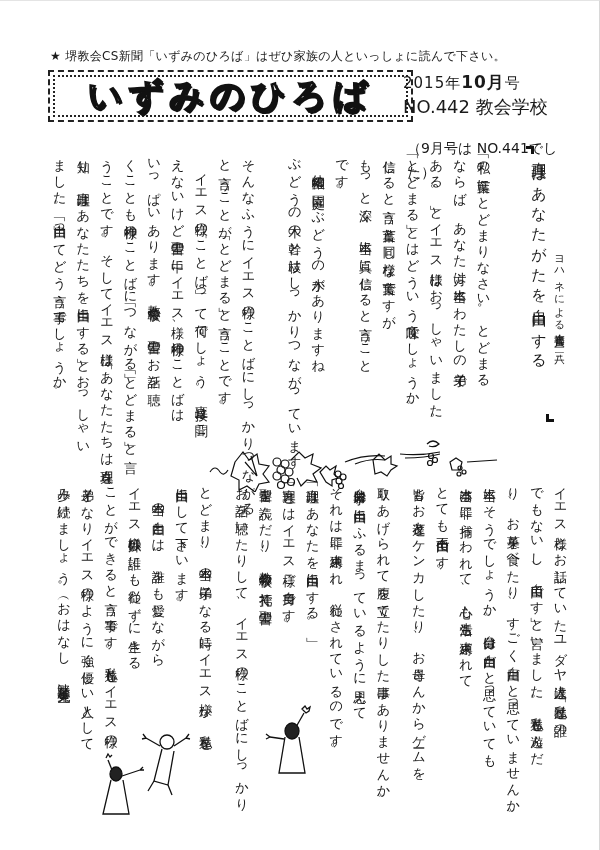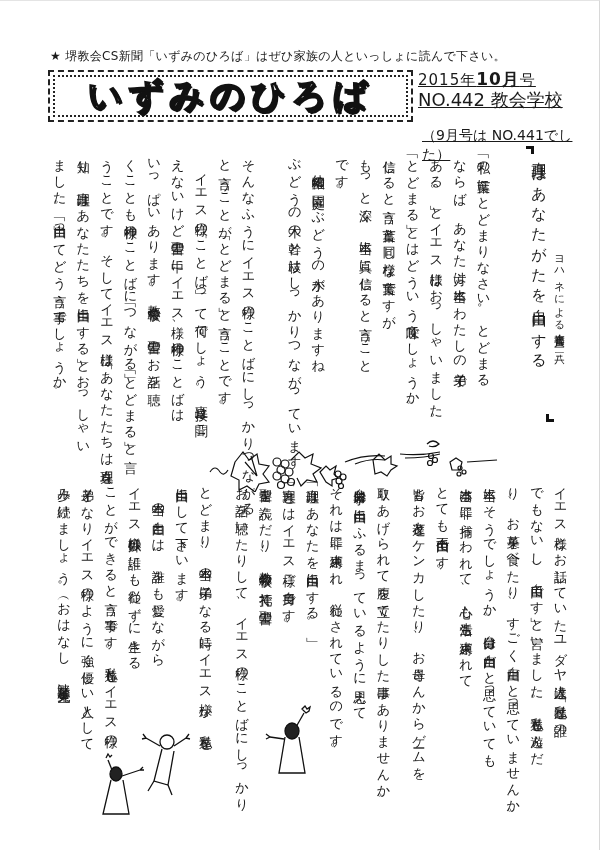--- a/index.html
+++ b/index.html
@@ -27,22 +27,22 @@
     }
     .title-text {
       font-family: "DejaVu Sans", sans-serif;
       font-size: 34px; font-weight: bold; letter-spacing: 6px;
       color: #fff;
       -webkit-text-stroke: 1.6px #111;
       text-shadow: 2px 2px 0 #111;
     }
 
     .masthead {
-      position: absolute; left: 418px; top: 70px; width: 170px;
-      font-size: 11.5px; line-height: 19px; text-decoration: underline;
+      position: absolute; left: 403px; top: 70px; width: 170px;
+      font-size: 11.5px; line-height: 24px;
     }
     .masthead .issue { font-size: 15px; letter-spacing: 1px; }
     .masthead .issue b { font-size: 17px; }
     .masthead .no { font-size: 18px; }
     .masthead .prev { font-size: 14px; margin-left: 4px; margin-top: 17px; }
 
     .vtext {
       position: absolute;
       writing-mode: vertical-rl;
       font-family: "DejaVu Sans", sans-serif;

